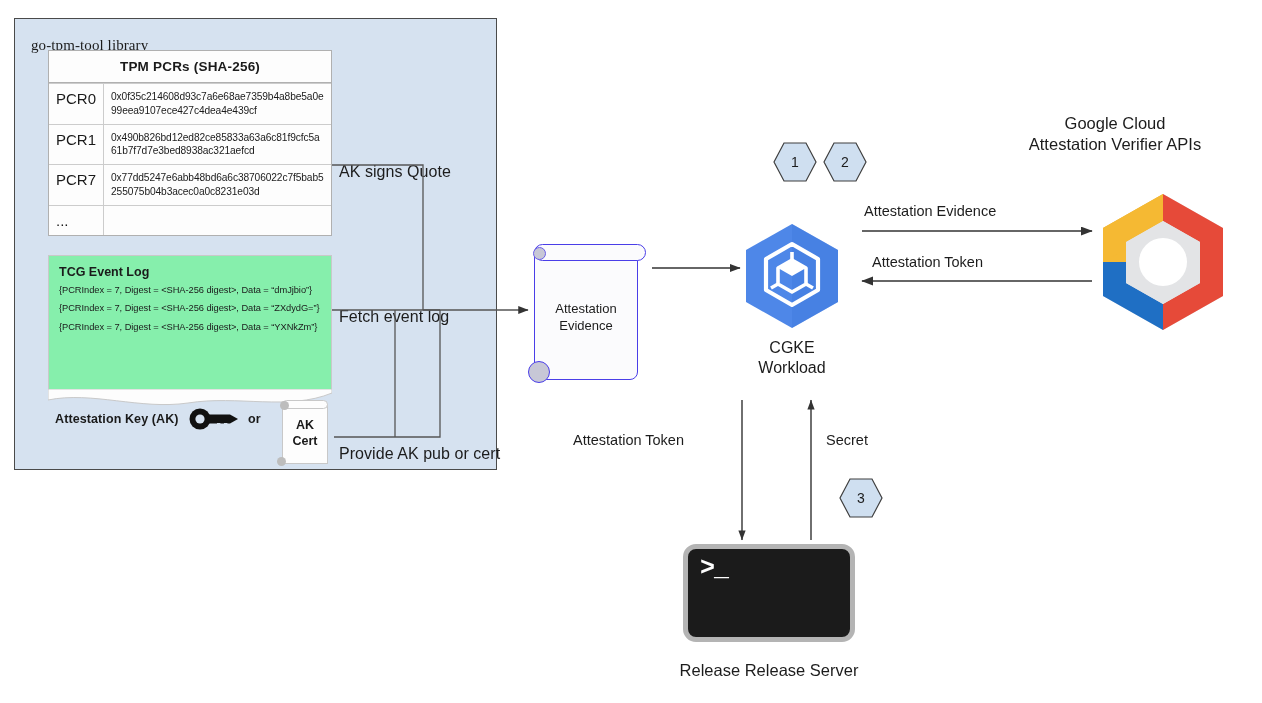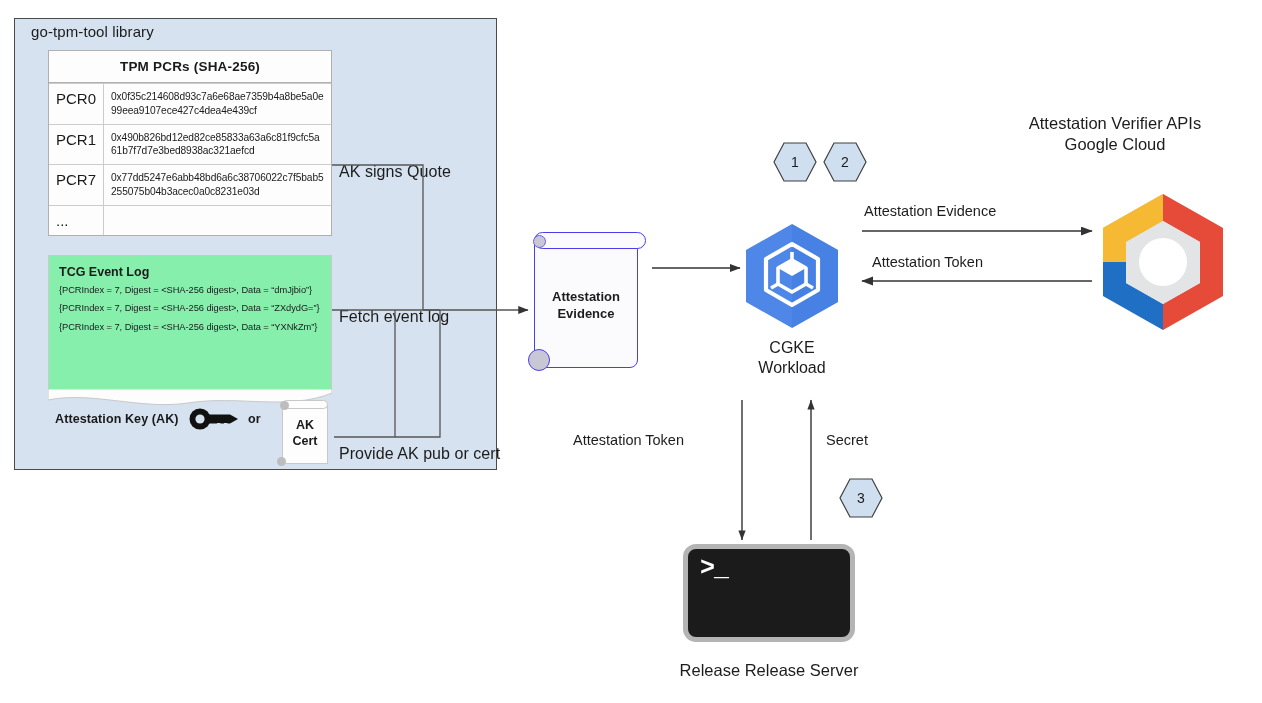--- a/index.html
+++ b/index.html
@@ -18,23 +18,24 @@
 
   
   .lib-box {
     position: absolute;
     left: 14px; top: 18px;
     width: 483px; height: 452px;
     background: #d6e2f0;
     border: 1px solid #4a4a4a;
   }
   .lib-title {
-    position: absolute; left: 16px; top: 4px;
+    position: absolute; left: 16px; top: 18px;
     font-size: 15px; color: #1c1c1c;
     letter-spacing: .1px;
+    font-family: Liberation Serif, serif;
   }
 
   
   .pcr-table {
     position: absolute;
     left: 48px; top: 50px;
     width: 284px;
     background: #fdfdfd;
     border: 1px solid #b0b0b0;
     border-collapse: collapse;
@@ -149,22 +150,22 @@
   
   #wires {
     position: absolute; inset: 0;
     width: 1262px; height: 703px;
     pointer-events: none;
   }
 
   
   .evidence {
     position: absolute;
-    left: 528px; top: 230px;
-    width: 124px; height: 142px; font-weight: bold;
+    left: 528px; top: 242px;
+    width: 124px; height: 142px;
   }
   .evidence .body {
     position: absolute;
     left: 6px; top: 10px; right: 14px; bottom: 4px;
     background: #fbfbfd;
     border: 1.6px solid #4a3ee8;
     border-radius: 3px 3px 8px 8px;
   }
   .evidence .curl-top {
     position: absolute; left: 6px; top: 2px;
@@ -389,22 +390,22 @@
       </g>
       <path d="M50,38 L64,46 L50,54 L36,46 Z" fill="#ffffff"></path>
     </svg>
   </div>
   <div class="cgke-cap">
     <div>CGKE</div>
     <div>Workload</div>
   </div>
 
   <div class="gcp-title">
+    <div>Google Cloud</div>
     <div>Attestation Verifier APIs</div>
-    <div>Google Cloud</div>
   </div>
   <div class="gcp-logo">
     <svg width="140" height="148" viewBox="0 0 140 148">
 
       <path d="M70,6 L130,40 L130,108 L70,142 L10,108 L10,40 Z" fill="#e3e4e6"></path>
 
       <path d="M70,6 L70,33 L33,54 L10,41 L10,40 Z" fill="#f5b933"></path>
       <path d="M10,40 L33,54 L33,95 L10,108 Z" fill="#f5b933"></path>
       <path d="M10,40 L10,108 L10,108 Z" fill="#f5b933"></path>
       <path d="M70,6 L10,40 L10,74 L33,61 L33,54 L70,33 Z" fill="#f5b933"></path>

